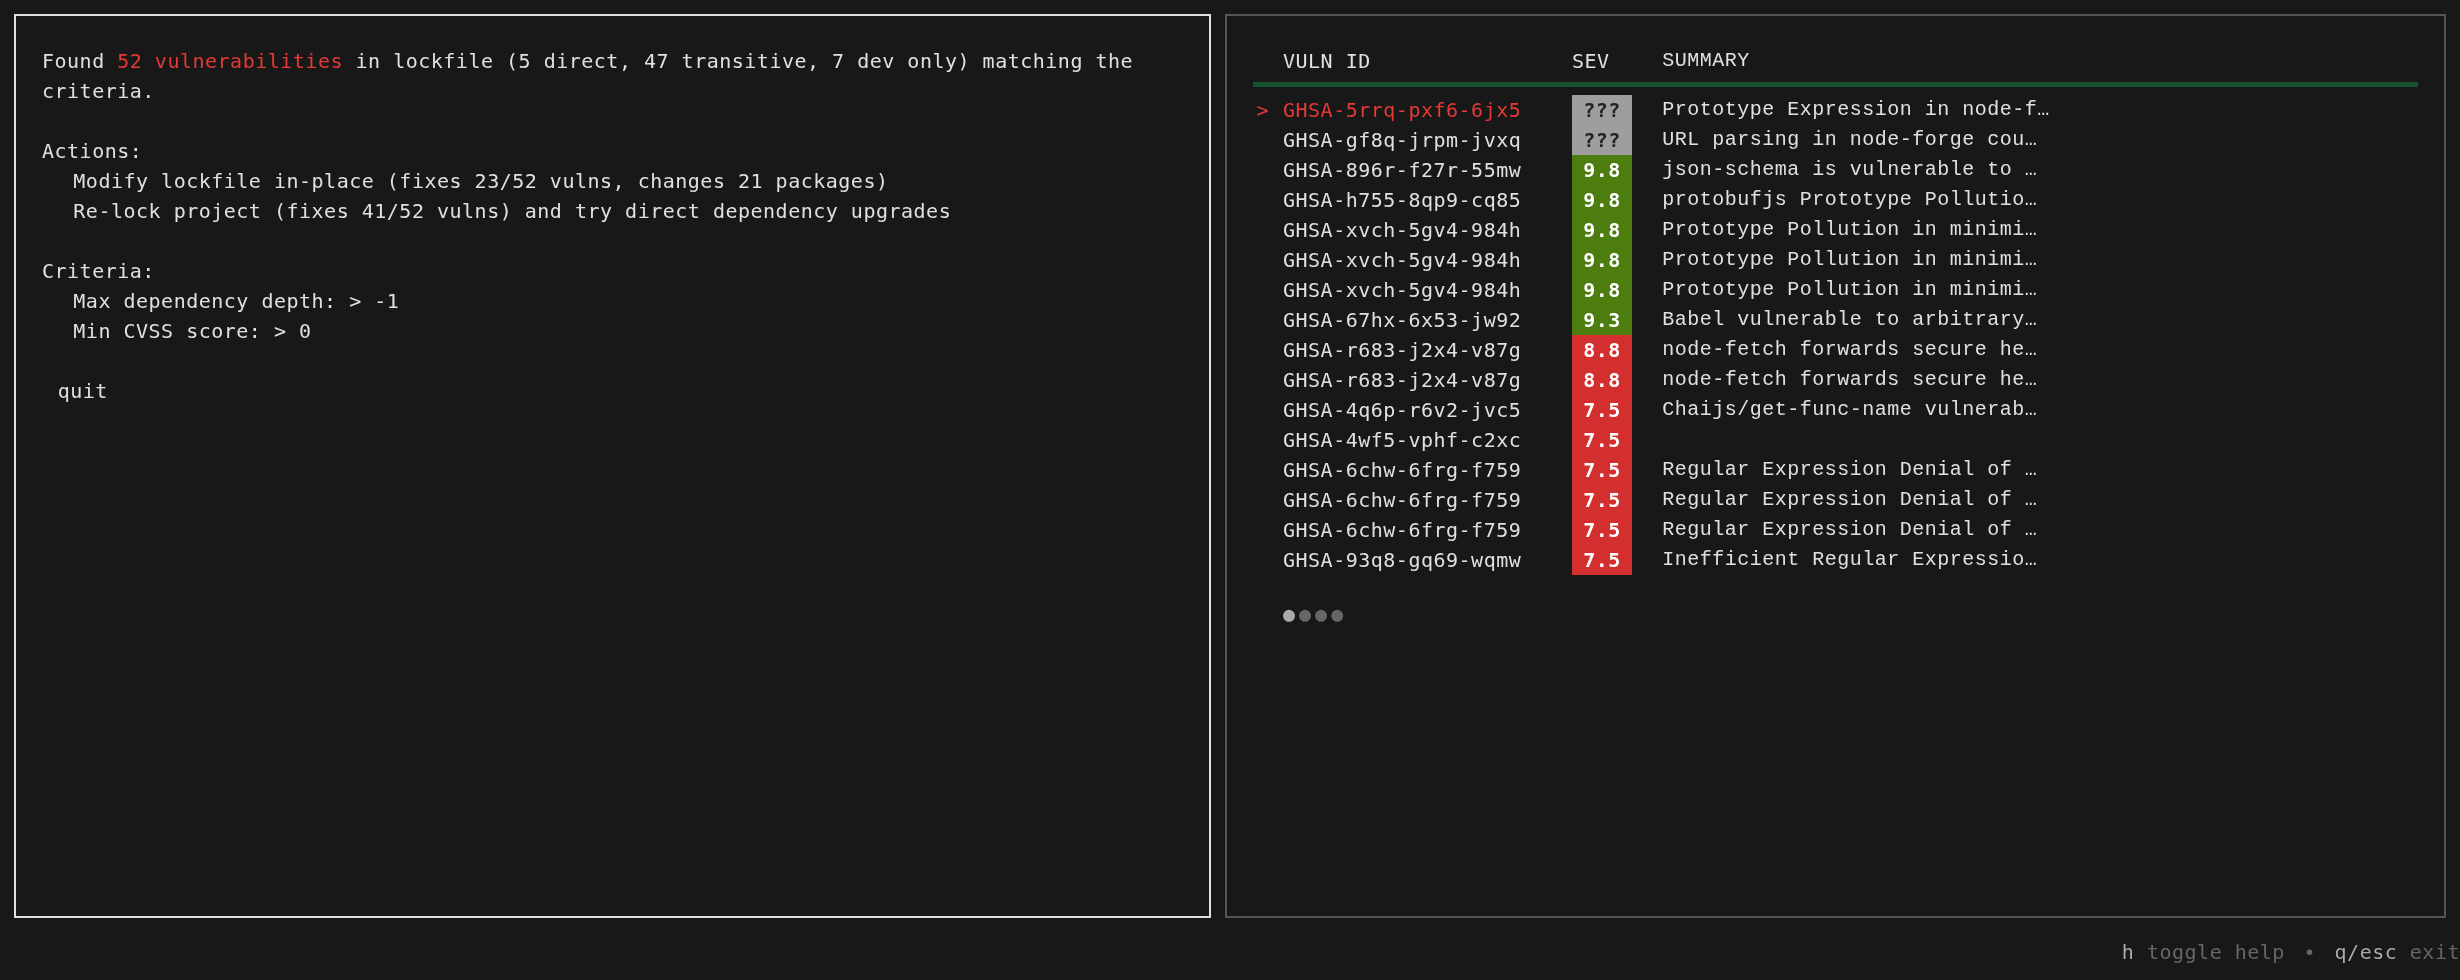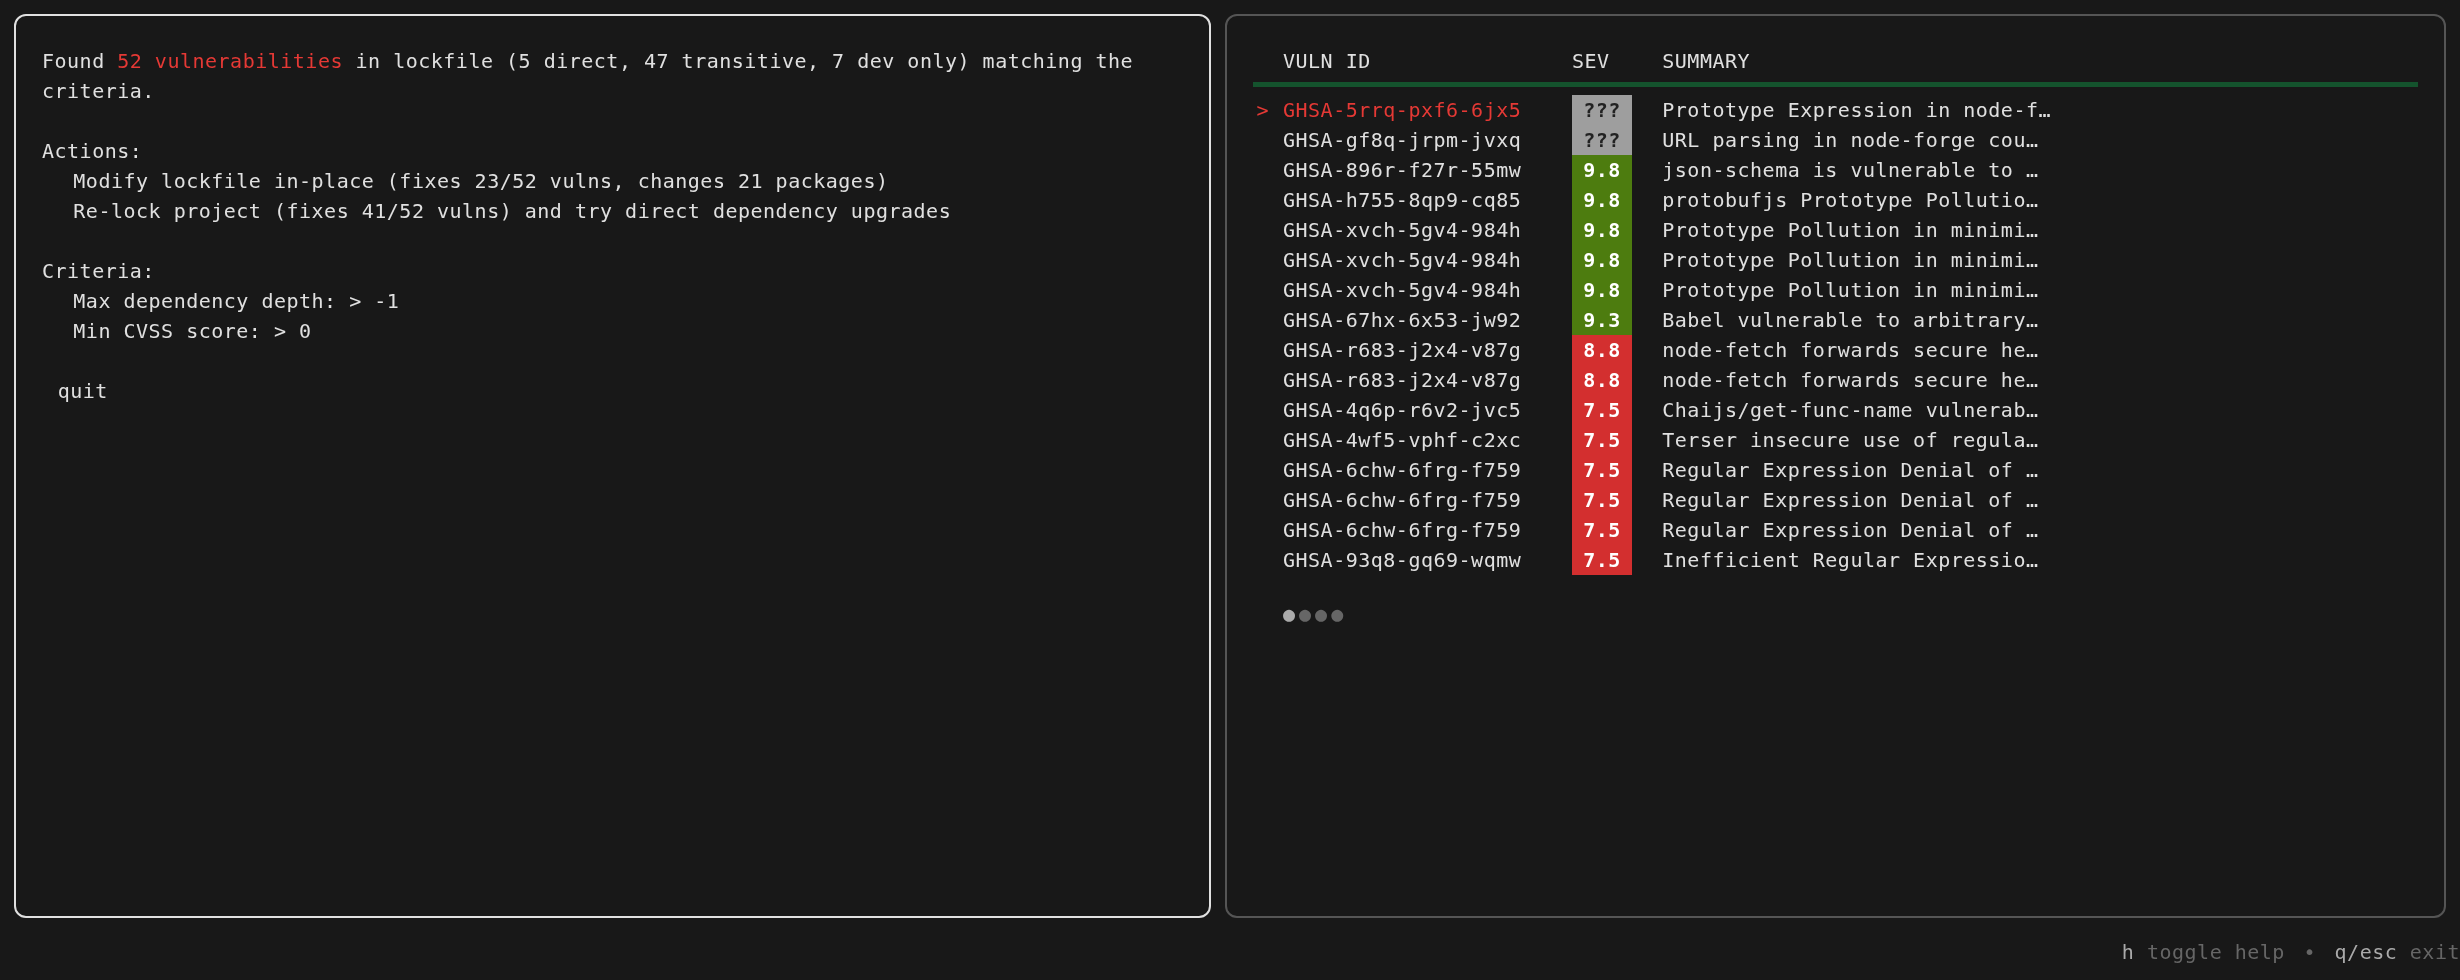--- a/index.html
+++ b/index.html
@@ -15,21 +15,21 @@
     letter-spacing: 0.5px;
   }
   .container {
     display: flex;
     gap: 14px;
     padding: 14px;
     height: 932px;
   }
   .panel {
     border: 2px solid #555;
-    border-radius: 12px;
+    border-radius: 0;
     padding: 30px 26px;
     flex: 1;
     overflow: hidden;
   }
   .panel.left {
     border-color: #e0e0e0;
     flex-basis: 49.5%;
   }
   .panel.right {
     flex-basis: 50.5%;
@@ -46,21 +46,21 @@
   .thead {
     display: flex;
     color: #e0e0e0;
     font-weight: normal;
     padding: 0 0 6px 2.5ch;
     border-bottom: 5px solid #14532d;
     margin-bottom: 8px;
   }
   .col-id { width: 24ch; flex-shrink: 0; }
   .col-sev { width: 6ch; flex-shrink: 0; text-align: left; }
-  .col-sum { flex: 1; padding-left: 1.5ch; white-space: nowrap; overflow: hidden; text-overflow: ellipsis; }
+  .col-sum { flex: 1; padding-left: 1.5ch; white-space: nowrap; overflow: hidden; text-overflow: ellipsis; font-family: Liberation Mono, monospace; }
   .rows { }
   .row {
     display: flex;
     align-items: center;
     padding-left: 0;
     height: 1.5em;
   }
   .row-caret {
     width: 2.5ch;
     flex-shrink: 0;
@@ -190,21 +190,20 @@
         <div class="row">
           <div class="row-caret"></div>
           <div class="col-id">GHSA-4q6p-r6v2-jvc5</div>
           <div class="sev-cell sev-high">7.5</div>
           <div class="col-sum">Chaijs/get-func-name vulnerab…</div>
         </div>
         <div class="row">
           <div class="row-caret"></div>
           <div class="col-id">GHSA-4wf5-vphf-c2xc</div>
           <div class="sev-cell sev-high">7.5</div>
-          <div class="col-sum">Terser insecure use of regula…</div>
         </div>
         <div class="row">
           <div class="row-caret"></div>
           <div class="col-id">GHSA-6chw-6frg-f759</div>
           <div class="sev-cell sev-high">7.5</div>
           <div class="col-sum">Regular Expression Denial of …</div>
         </div>
         <div class="row">
           <div class="row-caret"></div>
           <div class="col-id">GHSA-6chw-6frg-f759</div>

